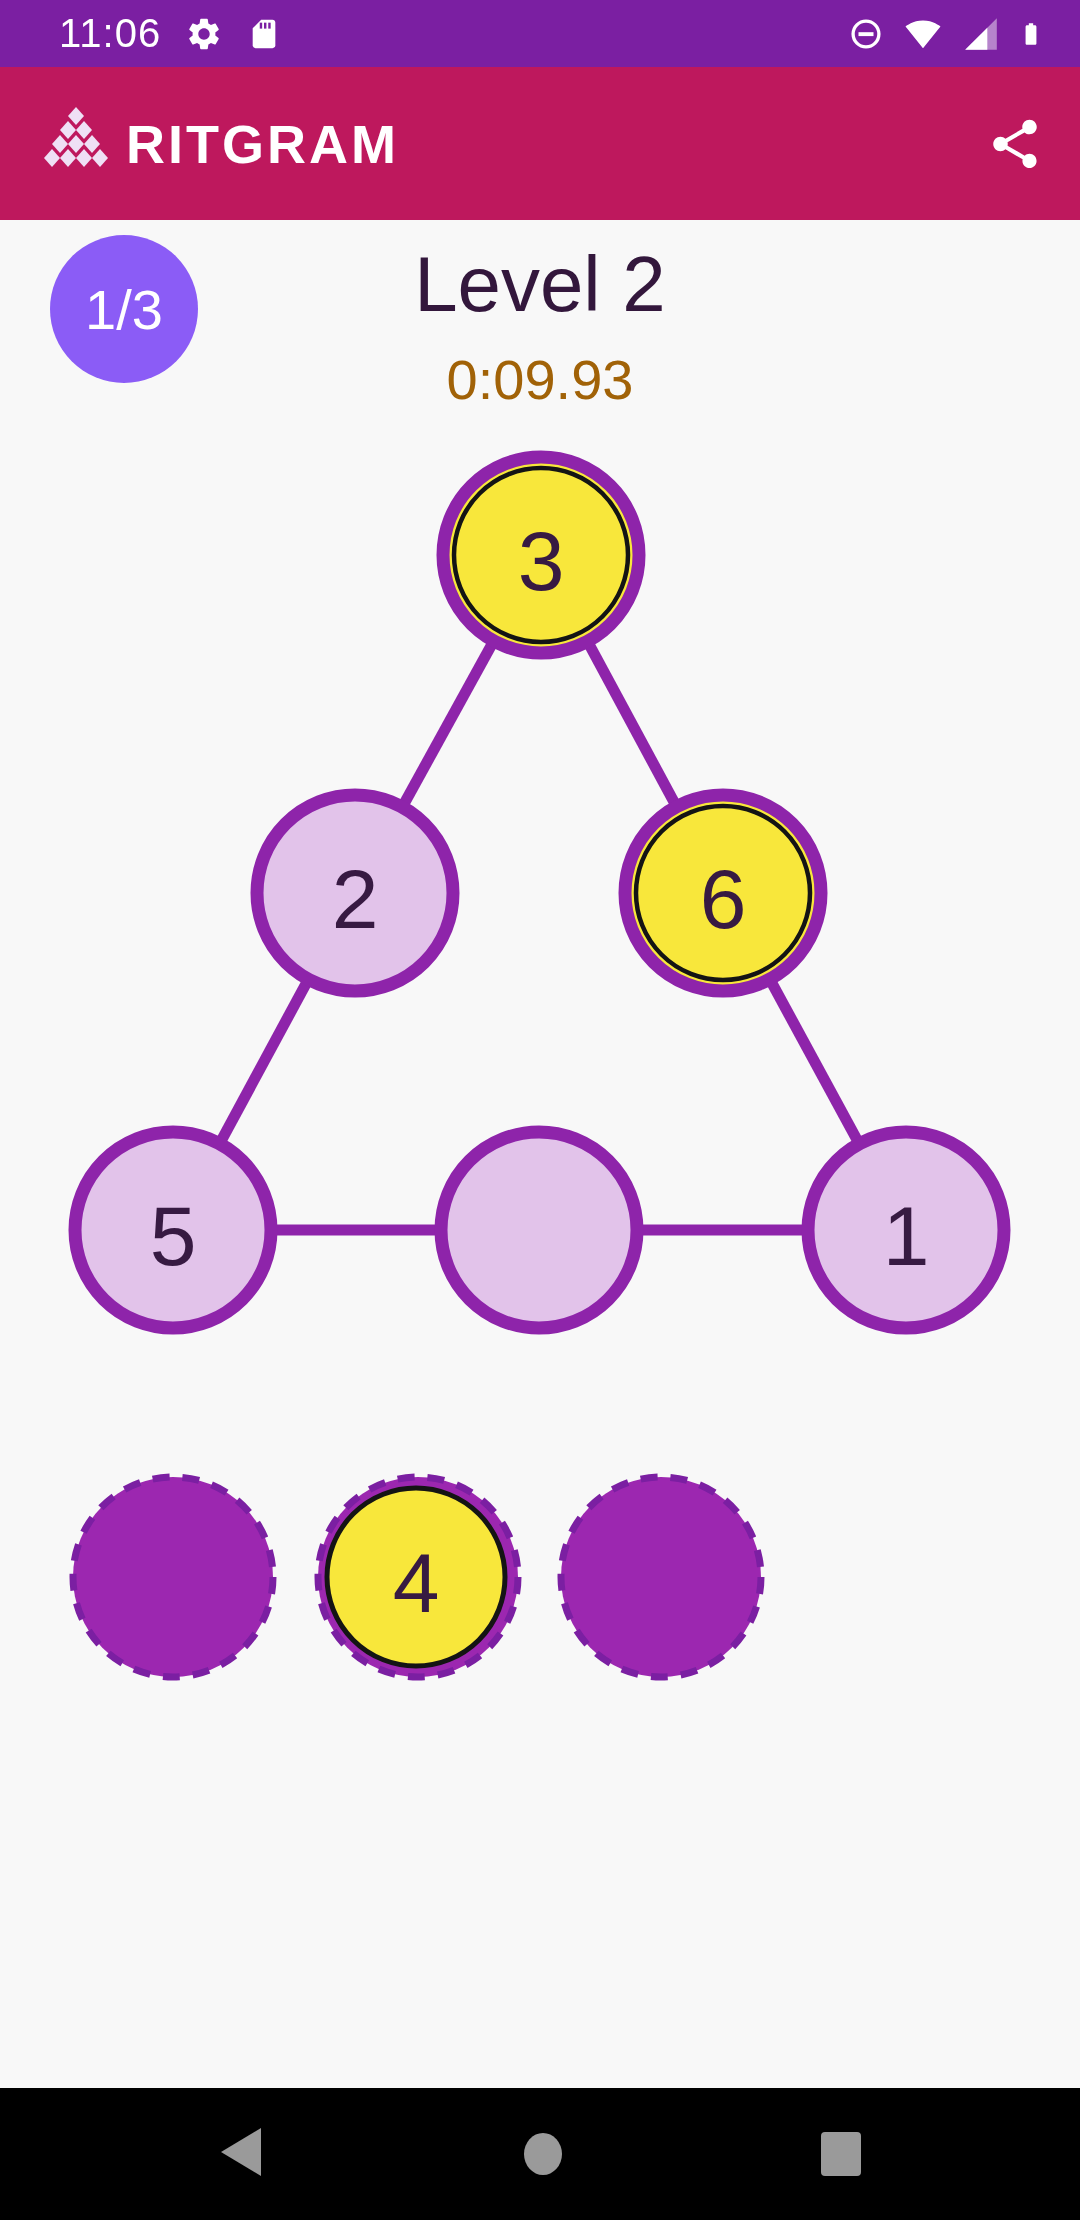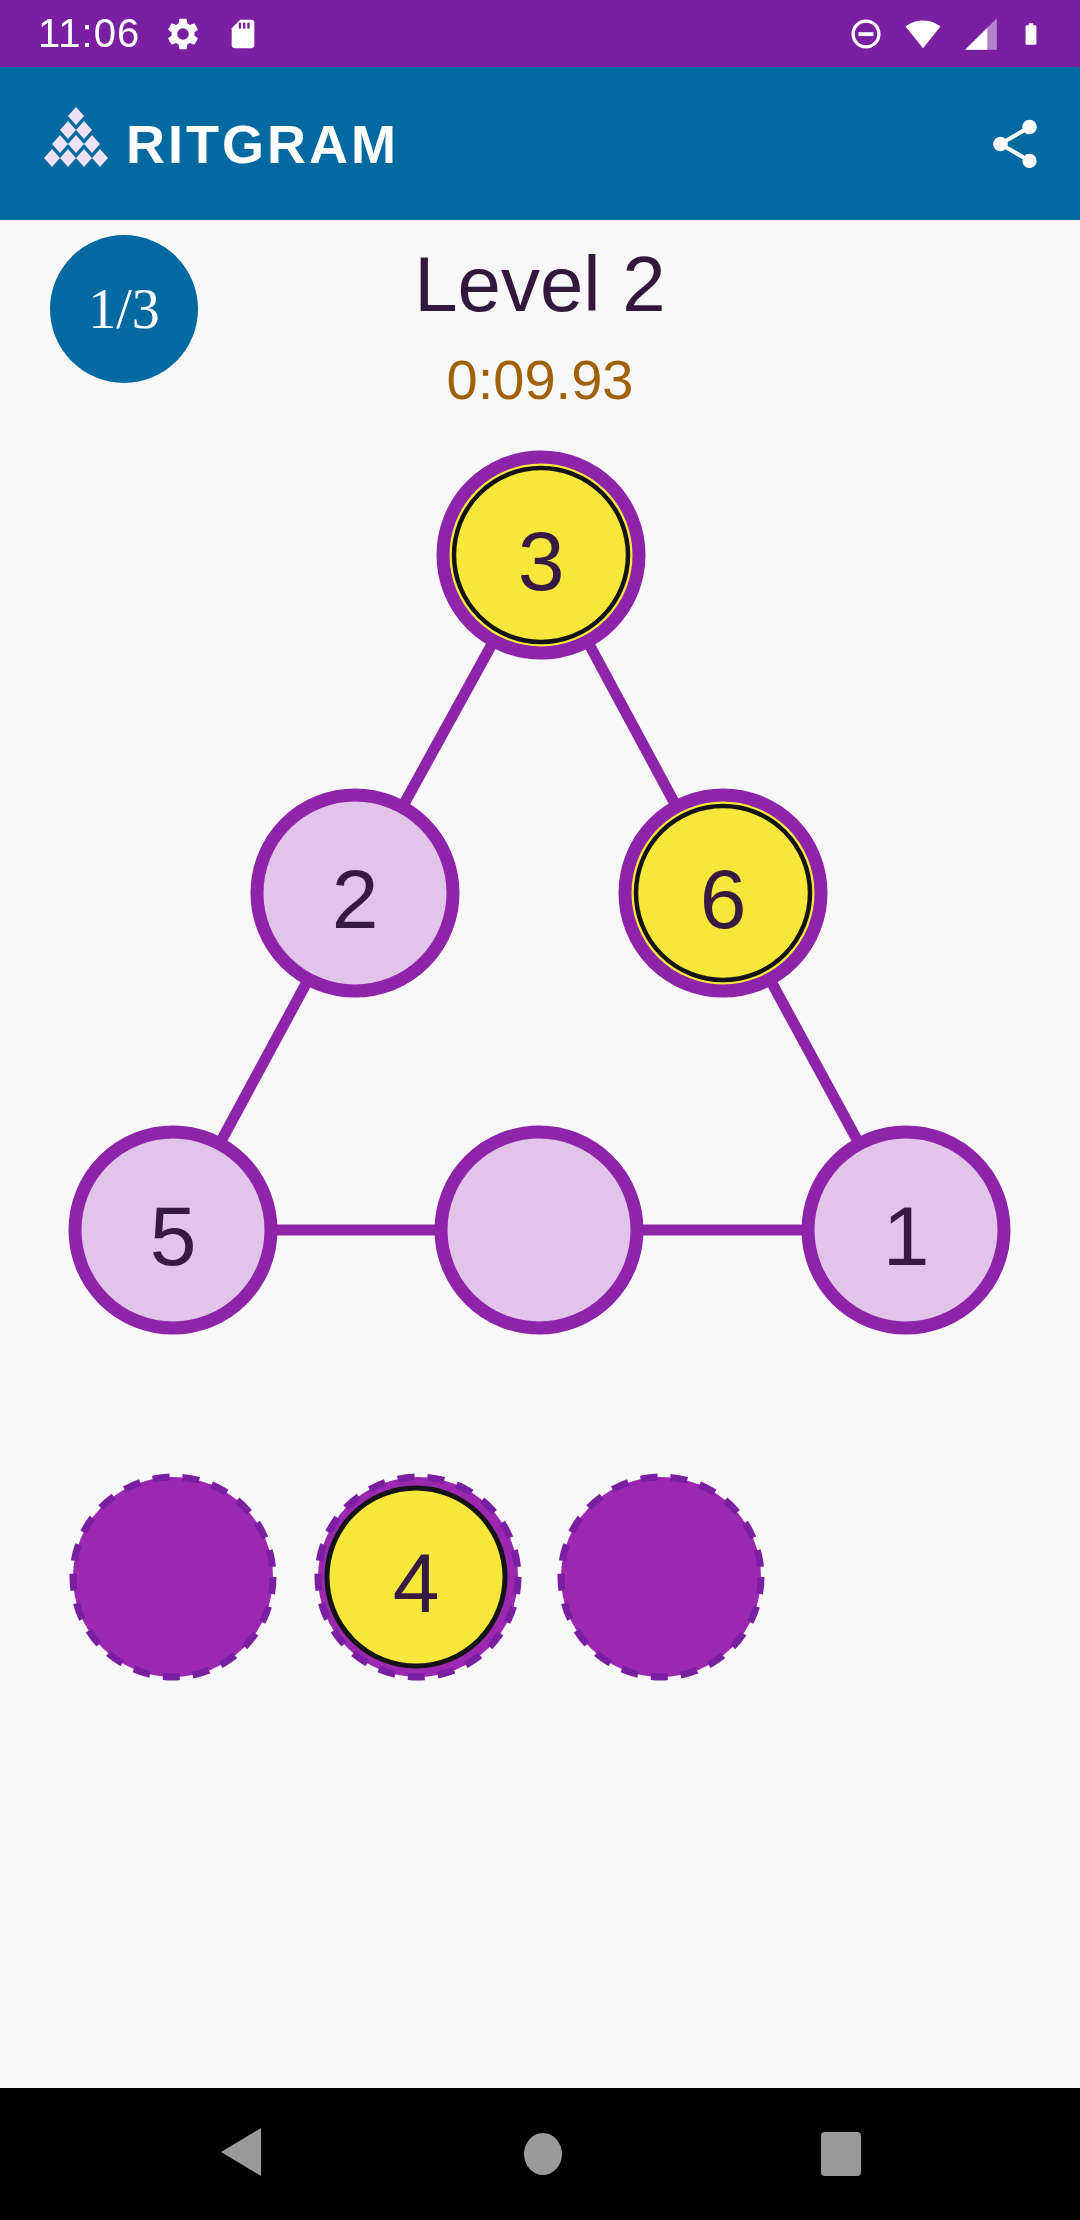--- a/index.html
+++ b/index.html
@@ -6,42 +6,42 @@
   .phone{
     position:relative;width:1080px;height:2220px;overflow:hidden;
     background:#F8F8F8;font-family:"Liberation Sans","DejaVu Sans",sans-serif;
   }
   
   .status-bar{
     position:absolute;top:0;left:0;width:1080px;height:67px;
     background:#7B1FA2;display:flex;align-items:center;
     color:#FFFFFF;
   }
-  .sb-left{display:flex;align-items:center;gap:24px;padding-left:38px;}
+  .sb-left{display:flex;align-items:center;gap:24px;padding-left:38px;margin-left:21px;}
   .sb-time{font-size:40px;letter-spacing:1px;}
   .sb-right{display:flex;align-items:center;gap:18px;margin-left:auto;padding-right:36px;}
   .sb-icon{display:block;}
   
   .app-bar{
     position:absolute;top:67px;left:0;width:1080px;height:153px;
-    background:#0369a1;display:flex;align-items:center;padding:0 36px;box-sizing:border-box;
+    background:#be185d;display:flex;align-items:center;padding:0 36px;box-sizing:border-box;
   }
   .brand{display:flex;align-items:center;gap:10px;}
   .brand-text{
     color:#FFFFFF;font-size:54px;font-weight:bold;letter-spacing:3px;
     font-family:"Liberation Sans",sans-serif;
   }
   .share-btn{margin-left:auto;background:none;border:none;padding:0;cursor:pointer;display:flex;}
   
   .content{position:absolute;top:220px;left:0;width:1080px;height:1868px;background:#F8F8F8;}
   .graph-svg{position:absolute;top:0;left:0;}
   .progress-badge{
     position:absolute;top:15px;left:50px;width:148px;height:148px;border-radius:50%;
-    background:#0369a1;color:#FFFFFF;font-size:56px;
-    display:flex;align-items:center;justify-content:center;font-family:Liberation Serif, serif;
+    background:#8b5cf6;color:#FFFFFF;font-size:56px;
+    display:flex;align-items:center;justify-content:center;
   }
   .level-title{
     position:absolute;top:22px;left:0;width:1080px;text-align:center;
     color:#33173C;font-size:78px;line-height:84px;
   }
   .timer{
     position:absolute;top:128px;left:0;width:1080px;text-align:center;
     color:#a16207;font-size:56px;line-height:64px;
   }
   .sum-label{

